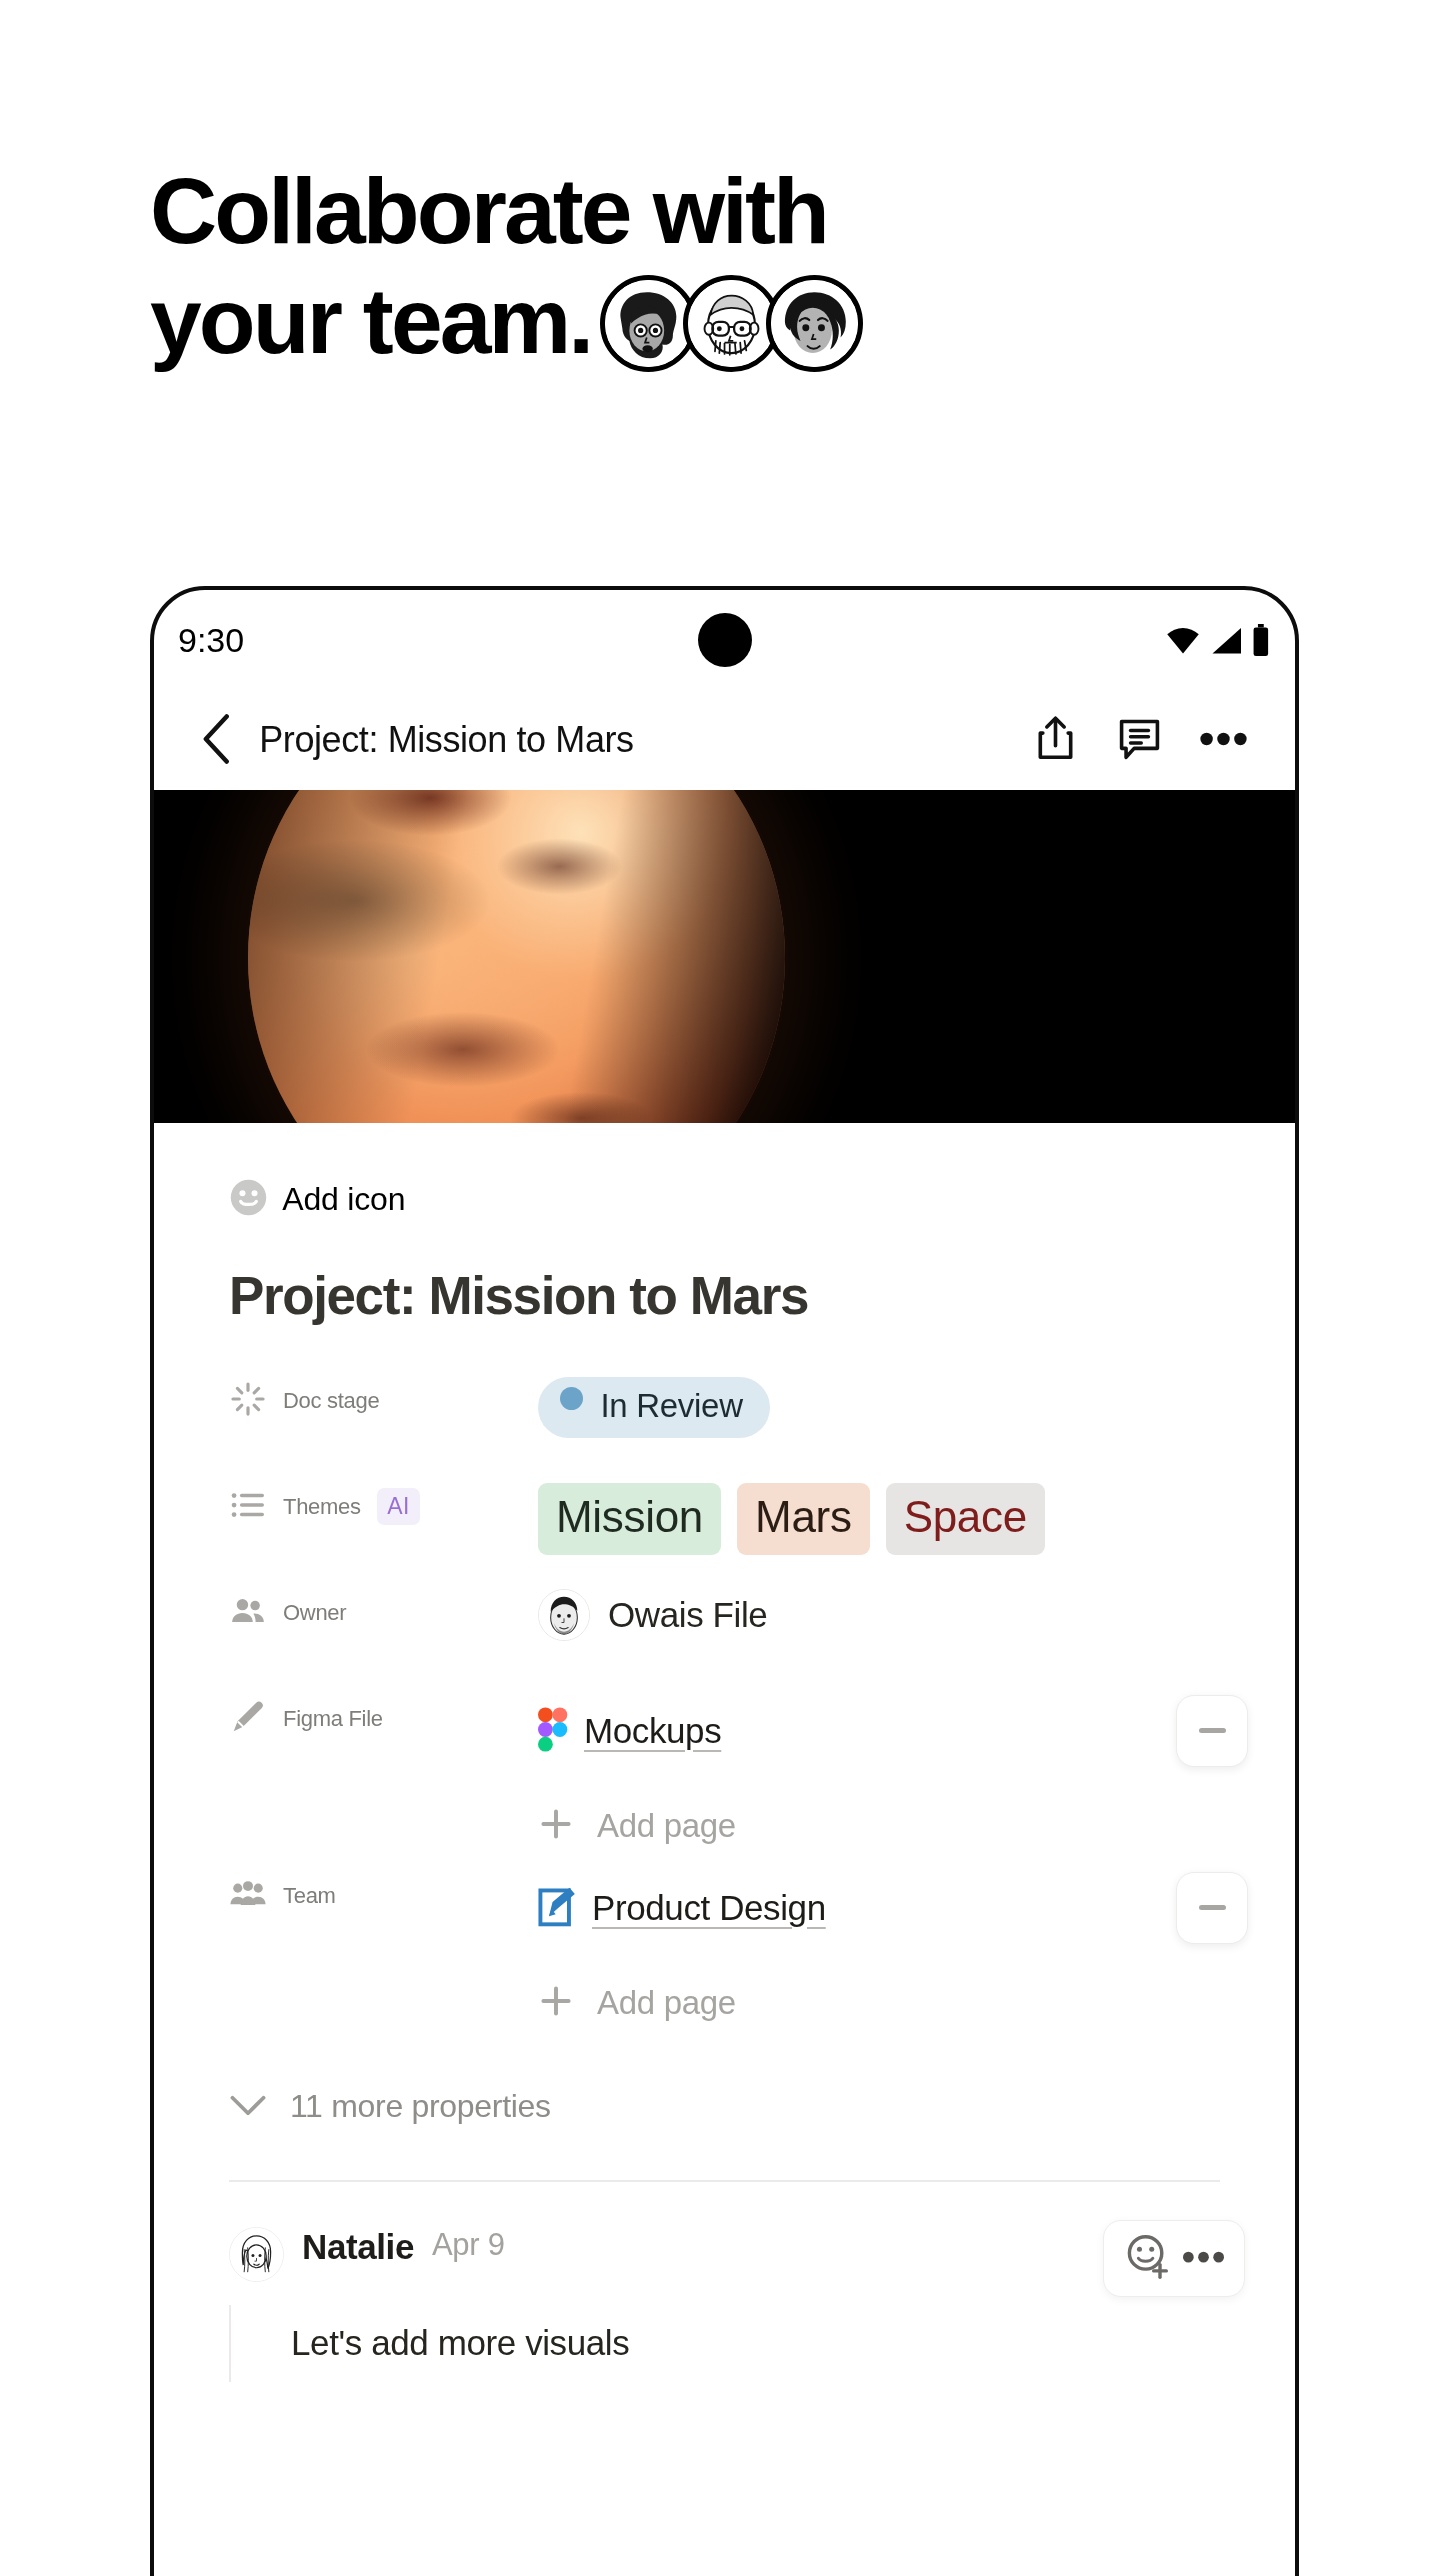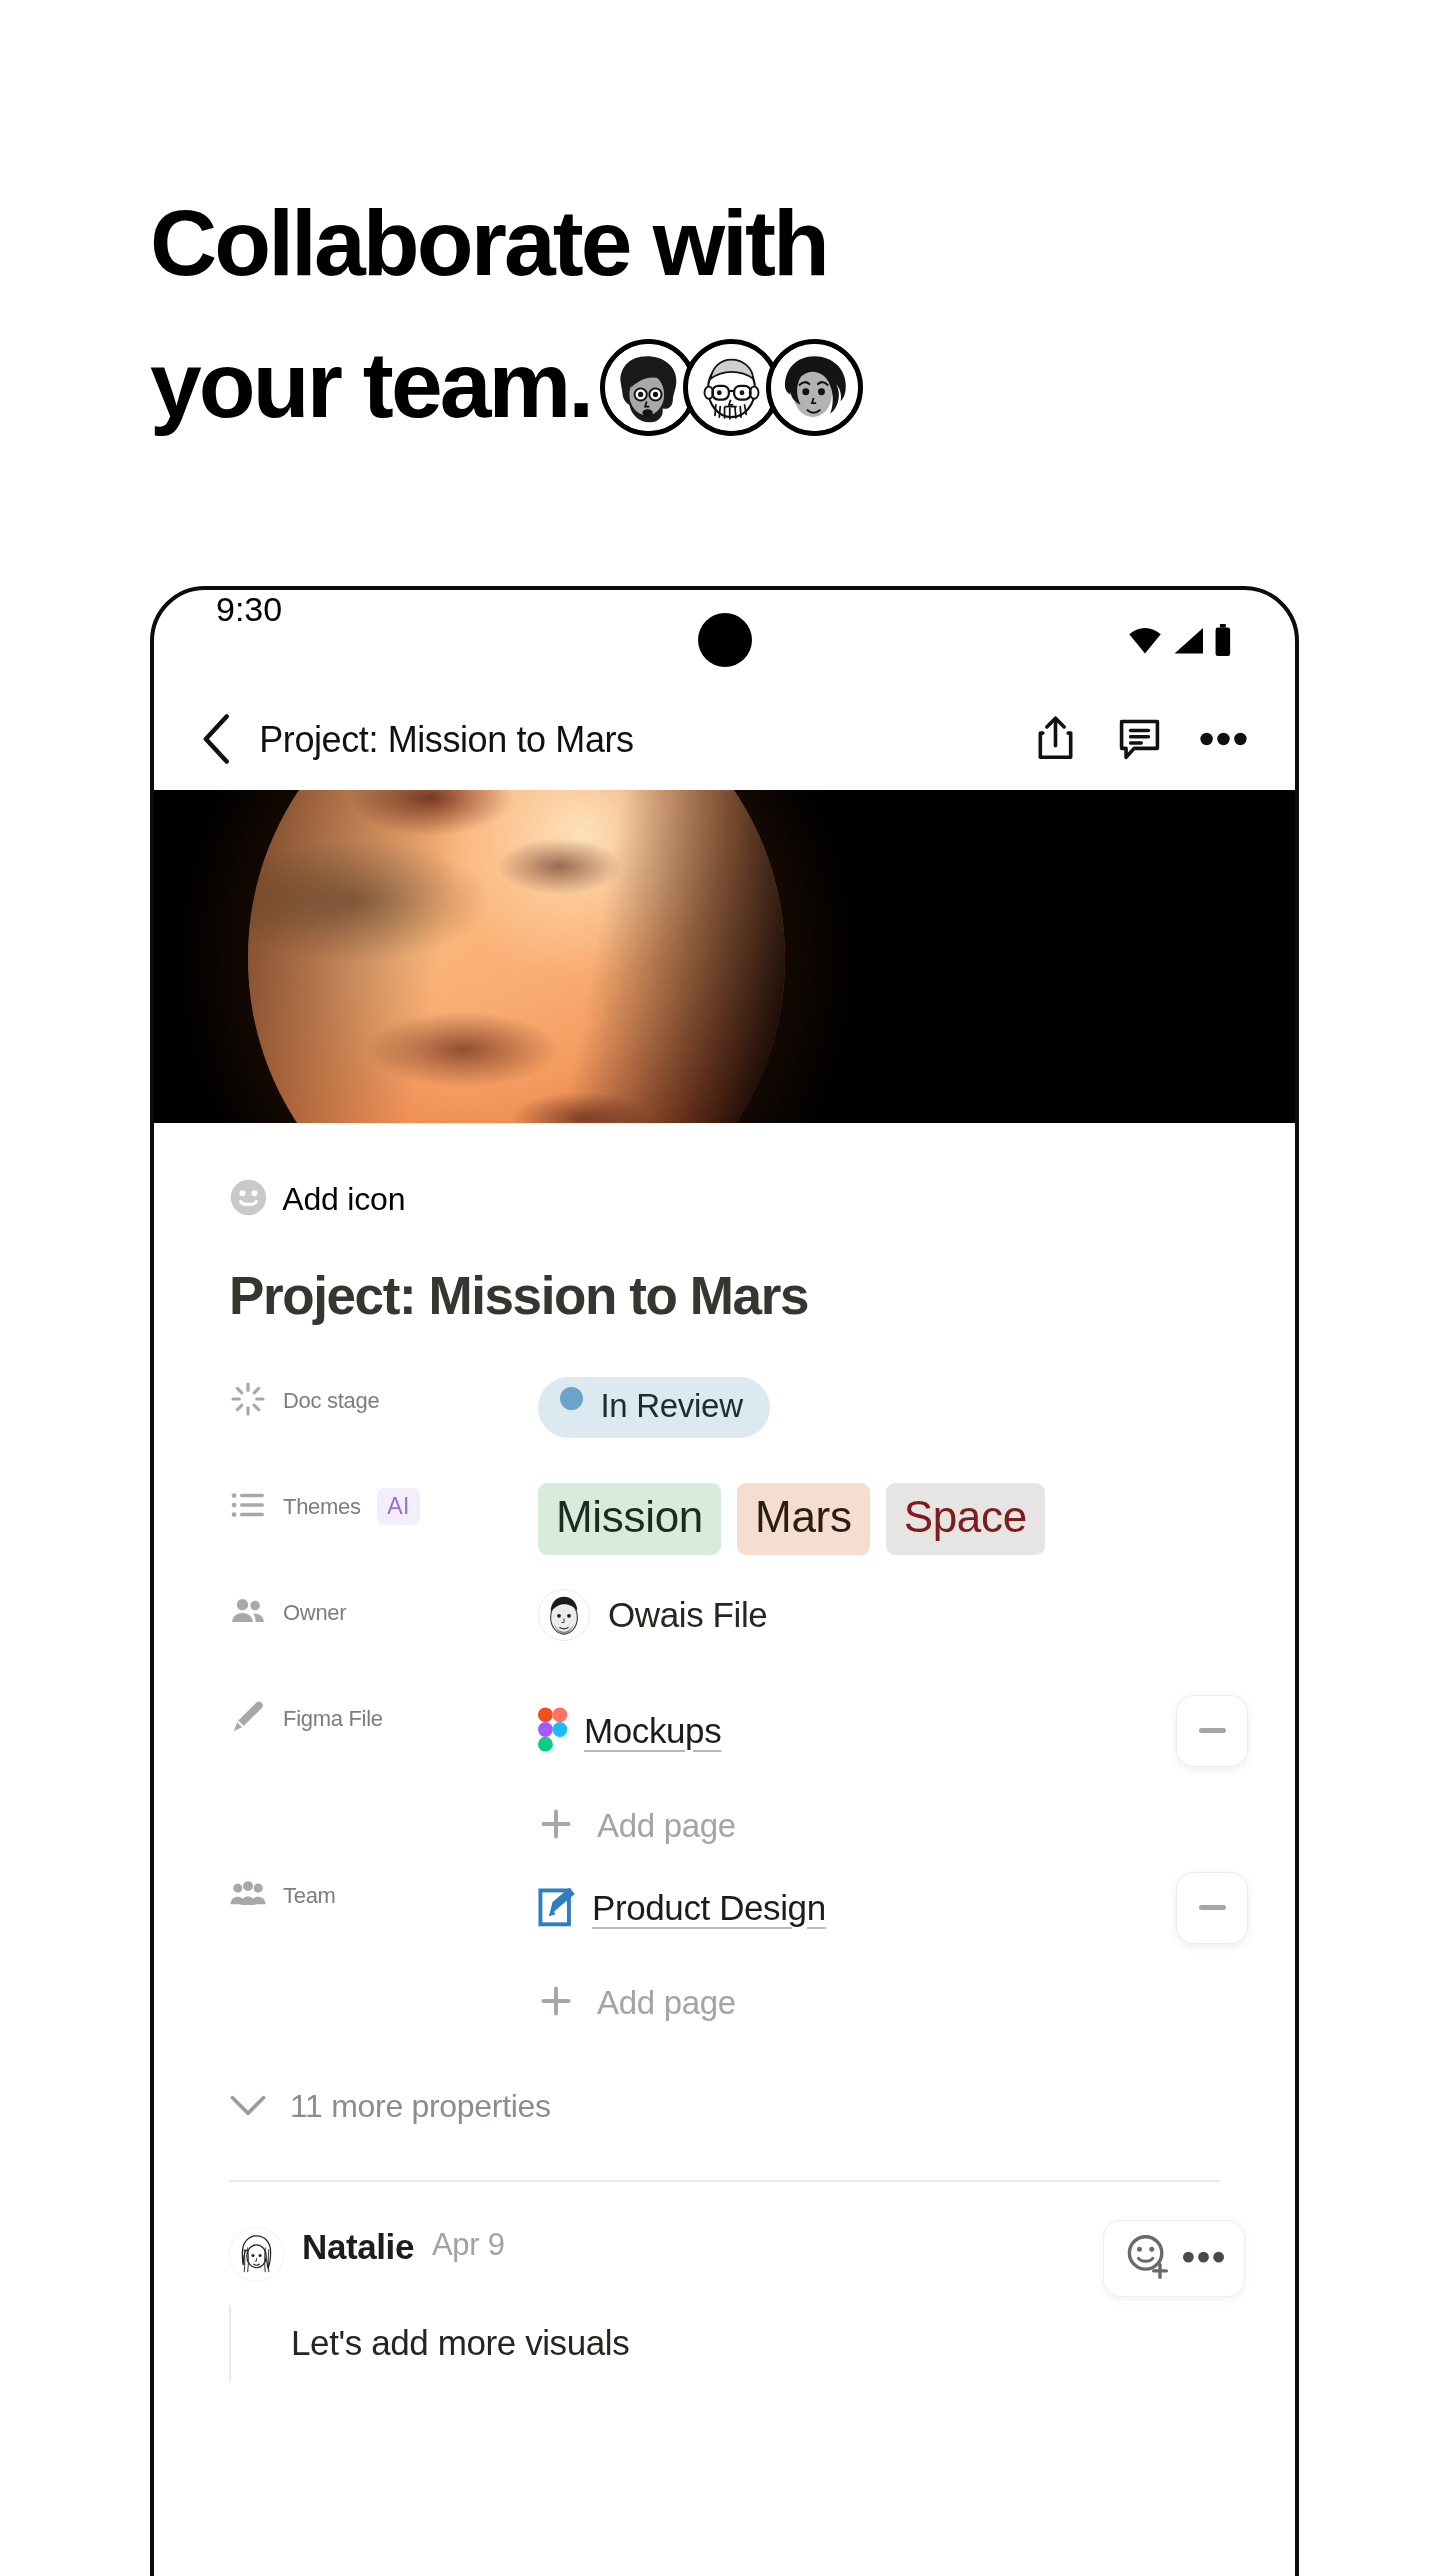--- a/index.html
+++ b/index.html
@@ -18,21 +18,21 @@
     width: 1181px;
   }
   .headline {
     font-size: 93px;
     line-height: 1.18;
     font-weight: 700;
     letter-spacing: -2.9px;
     color: #000;
     font-family: "Liberation Sans", sans-serif;
   }
-  .headline-line { display: block; white-space: nowrap; margin-top: 32px; }
+  .headline-line { display: block; white-space: nowrap; }
   .headline-line2 { display: flex; align-items: center; }
   .avatar-cluster {
     display: inline-flex;
     align-items: center;
     margin-left: 9px;
     position: relative;
     top: 1.8px;
   }
   .av { width: 97px; height: 97px; border-radius: 50%; background: #fff;
         border: 5.4px solid #000; margin-left: -14.3px; position: relative; overflow: hidden; }
@@ -47,22 +47,22 @@
     border: 4.5px solid #0c0c0c;
     border-radius: 55px 55px 0 0;
     background: #ffffff;
     overflow: hidden;
   }
 
   
   .statusbar {
     position: relative;
     height: 100px;
-    display: flex; 
-    padding: 0 62px;
+    display: flex; align-items: center;
+    padding: 0 24px;
   }
   .status-time { font-size: 34px; color: #000; font-weight: 400; letter-spacing: 0px; }
   .punch {
     position: absolute; left: 50%; top: 50%;
     transform: translate(-50%,-50%);
     width: 54px; height: 54px; border-radius: 50%; background: #000;
   }
   .status-icons { margin-left: auto; display: flex; align-items: center; gap: 8px; }
   .status-icons svg { display: block; }
 

